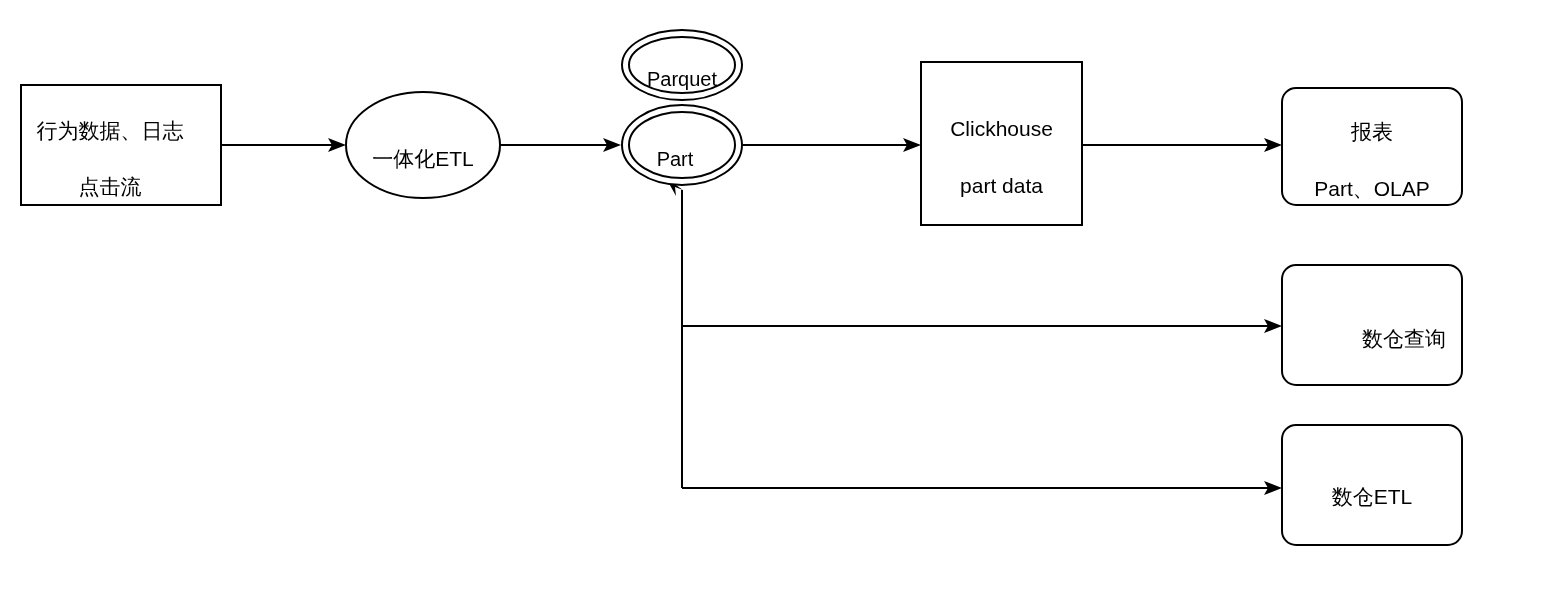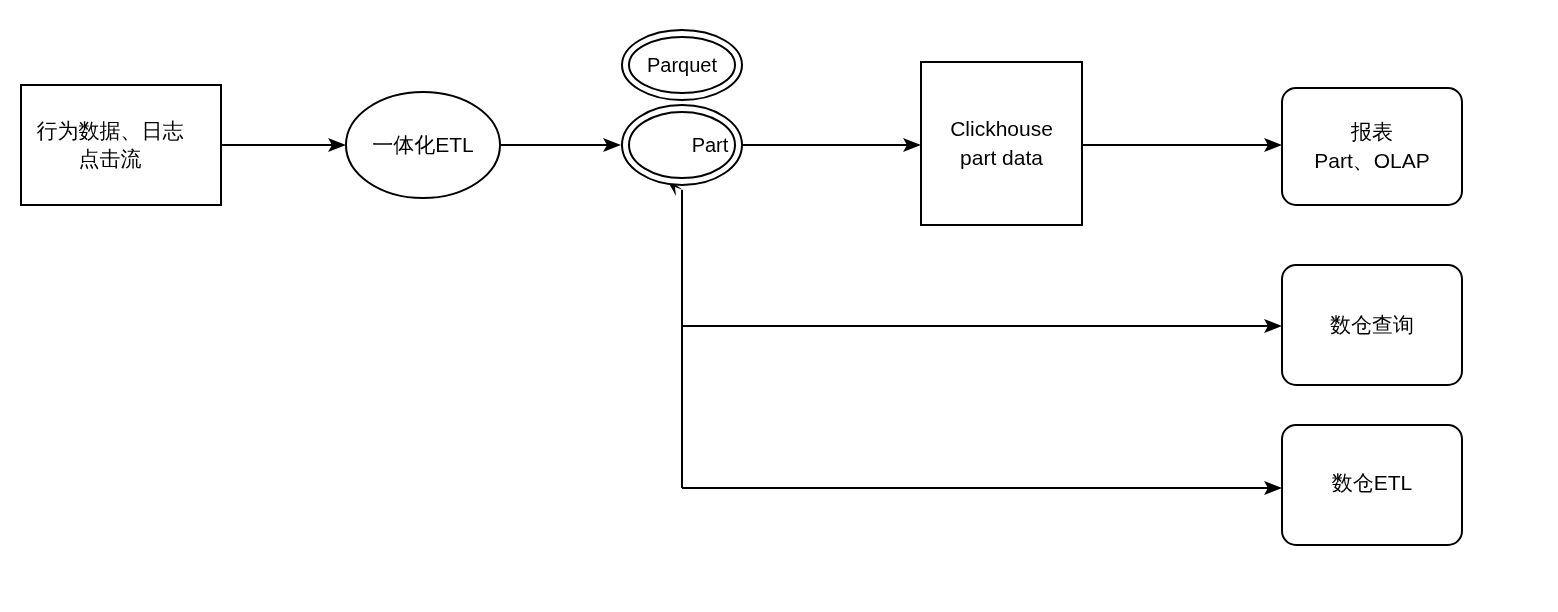--- a/index.html
+++ b/index.html
@@ -46,20 +46,21 @@
     justify-content: center;
     text-align: center;
     color: #000000;
     font-size: 21px;
     line-height: 1.35;
     white-space: nowrap;
     pointer-events: none;
   }
   .node-label .line {
     display: block;
+    margin-top: 28px;
   }
   .small-label {
     font-size: 20px;
   }
 </style>
 </head>
 <body>
 
 <div id="diagram-root">
 
@@ -129,35 +130,35 @@
   </div>
 
   <div class="node-label" style="left:346px; top:92px; width:154px; height:106px;">
     <span class="line">一体化ETL</span>
   </div>
 
   <div class="node-label small-label" style="left:622px; top:30px; width:120px; height:70px;">
     <span class="line">Parquet</span>
   </div>
 
-  <div class="node-label small-label" style="left:650px; top:105px; width:120px; height:80px;">
+  <div class="node-label small-label" style="left:615px; top:105px; width:120px; height:80px;">
     <span class="line">Part</span>
   </div>
 
   <div class="node-label" style="left:921px; top:62px; width:161px; height:163px;">
     <span class="line">Clickhouse</span>
     <span class="line">part data</span>
   </div>
 
   <div class="node-label" style="left:1282px; top:88px; width:180px; height:117px;text-align:center;">
     <span class="line">报表</span>
     <span class="line">Part、OLAP</span>
   </div>
 
-  <div class="node-label" style="left:1282px; top:265px; width:180px; height:120px;">
+  <div class="node-label" style="left:1282px; top:265px; width:180px; height:120px;padding-left:32px;">
     <span class="line">数仓查询</span>
   </div>
 
   <div class="node-label" style="left:1282px; top:425px; width:180px; height:116px;">
     <span class="line">数仓ETL</span>
   </div>
 
 </div>
 
 </body></html>

